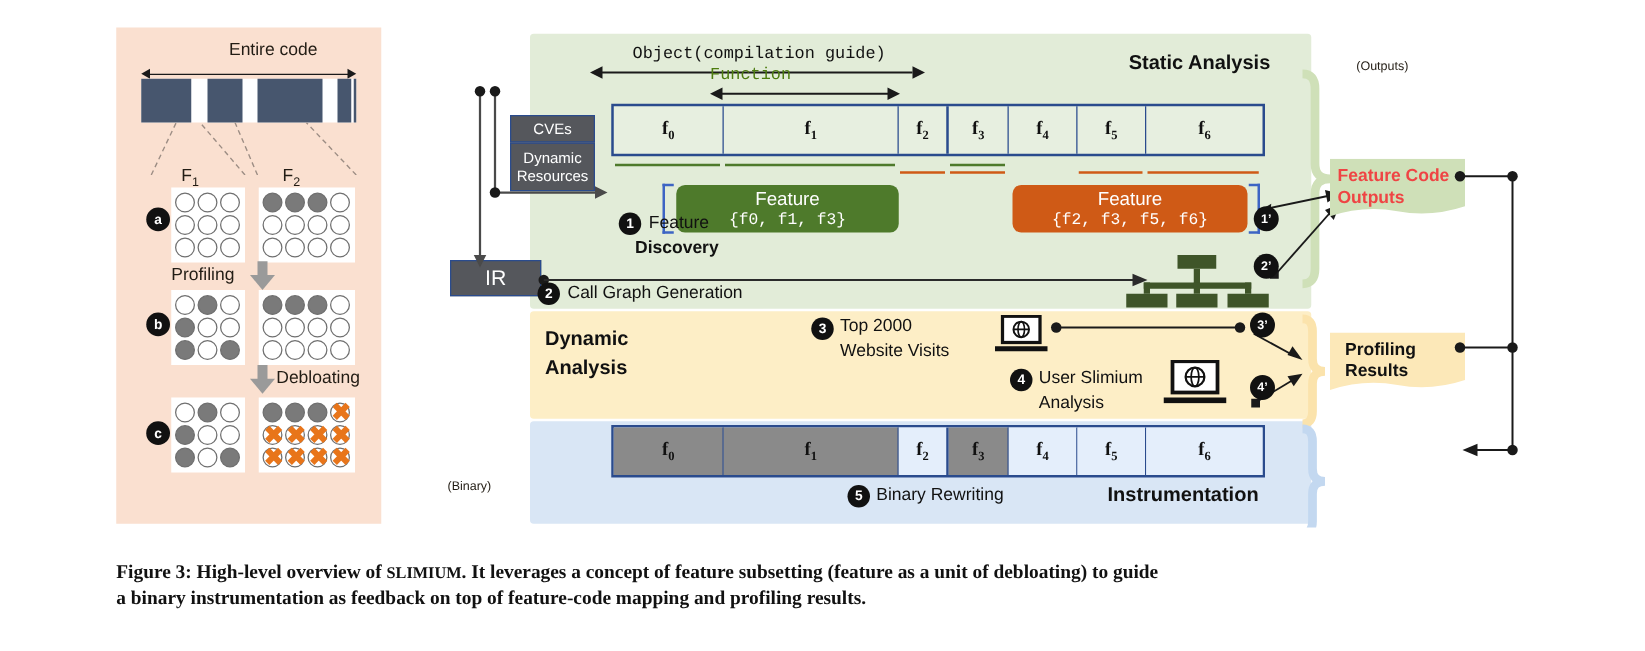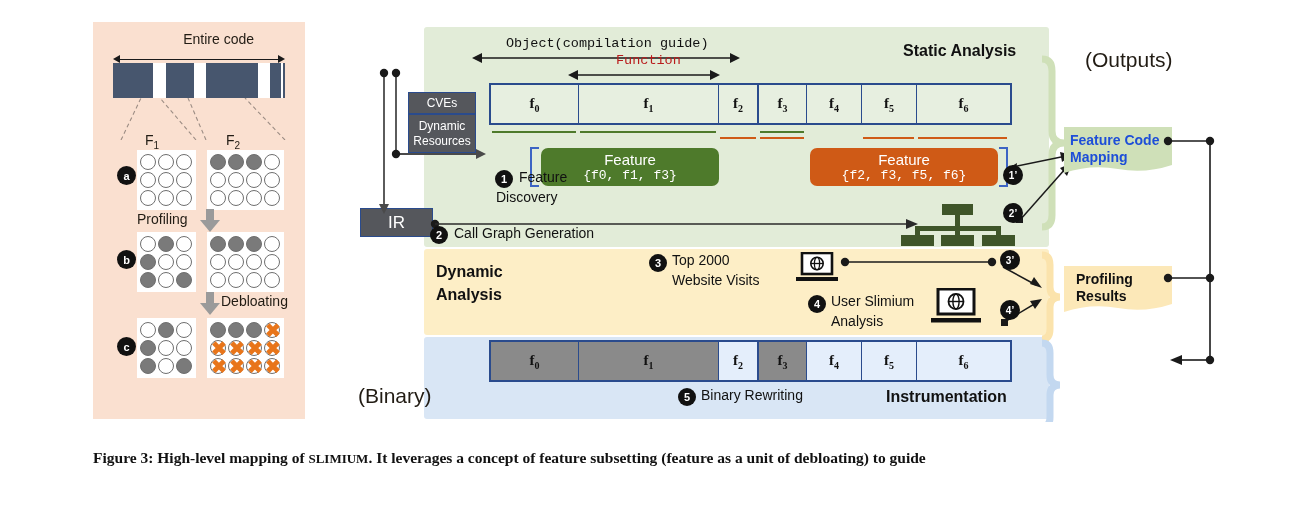--- a/index.html
+++ b/index.html
@@ -51,21 +51,21 @@
   .feat-set{font-family:"Liberation Mono",monospace;font-size:13px;line-height:16px;}
 
   .bracket{position:absolute;border:2px solid #3d64c4;}
 
   .callout{position:absolute;font-size:14px;font-weight:bold;color:#111111;line-height:17px;}
 
   .underline{position:absolute;height:2.4px;}
 
   .treebox{position:absolute;background:#3f5529;}
 
-  .paren{position:absolute;font-size:21px;color:#221c14;}
+  .paren{position:absolute;font-size:10px;color:#221c14;}
 
   .caption{position:absolute;left:93px;top:447px;width:1130px;font-family:"Liberation Serif",serif;
            font-size:15.5px;font-weight:bold;color:#111111;line-height:21px;}
   .sc{font-size:13px;}
 
   .laptop{position:absolute;}
 </style>
 </head>
 <body>
 
@@ -258,21 +258,21 @@
     <polygon points="488,9 476,4 476,14" fill="#2a2a2a"></polygon>
   </svg>
 
   <div class="abs" style="left:506px;top:36px;font-family:'Liberation Mono',monospace;font-size:13.5px;color:#111;">Object(compilation guide)</div>
   <svg class="abs" style="left:472px;top:52px;width:268px;height:12px;" viewBox="0 0 268 12">
     <line x1="8" y1="6" x2="258" y2="6" stroke="#1a1a1a" stroke-width="1.5"></line>
     <polygon points="0,6 10,1 10,11" fill="#1a1a1a"></polygon>
     <polygon points="268,6 258,1 258,11" fill="#1a1a1a"></polygon>
   </svg>
 
-  <div class="abs" style="left:616px;top:53px;font-family:'Liberation Mono',monospace;font-size:13.5px;color:#b91c1c;">Function</div>
+  <div class="abs" style="left:568px;top:53px;font-family:'Liberation Mono',monospace;font-size:13.5px;color:#4d7c0f;">Function</div>
   <svg class="abs" style="left:568px;top:69px;width:152px;height:12px;" viewBox="0 0 152 12">
     <line x1="8" y1="6" x2="144" y2="6" stroke="#1a1a1a" stroke-width="1.5"></line>
     <polygon points="0,6 10,1 10,11" fill="#1a1a1a"></polygon>
     <polygon points="152,6 142,1 142,11" fill="#1a1a1a"></polygon>
   </svg>
 
   <div class="abs fnrow" style="left:489px;top:83px;width:523px;height:42px;">
     <div class="fncell" style="left:0px;width:88px;height:100%;">
       <span>f<sub>0</sub></span>
       </div>
@@ -311,21 +311,21 @@
   </div>
 
   <div class="abs featbox" style="left:810px;top:148px;width:188px;height:38px;background:#cf5a16;padding-top:3px;">
     <div class="feat-title">Feature</div>
     <div class="feat-set">{f2, f3, f5, f6}</div>
   </div>
   <div class="abs bracket" style="left:999px;top:147px;width:9px;height:40px;border-left:none;"></div>
 
   <div class="badge" style="left:495px;top:170px;width:18px;height:18px;">1</div>
   <div class="abs callout" style="left:519px;top:169px;font-weight:normal;">Feature</div>
-  <div class="abs callout" style="left:496px;top:189px;font-weight:normal;">Discovery</div>
+  <div class="abs callout" style="left:508px;top:189px;font-weight:bold;">Discovery</div>
 
   <div class="badge" style="left:430px;top:226px;width:18px;height:18px;">2</div>
   <div class="abs callout" style="left:454px;top:225px;font-weight:normal;">Call Graph Generation</div>
 
   <div class="abs" style="left:898px;top:204px;width:112px;height:42px;">
     <div class="treebox" style="left:44px;top:0px;width:31px;height:11px;"></div>
     <div class="treebox" style="left:57px;top:11px;width:5px;height:13px;"></div>
     <div class="treebox" style="left:17px;top:22px;width:86px;height:5px;"></div>
     <div class="treebox" style="left:17px;top:22px;width:5px;height:9px;"></div>
     <div class="treebox" style="left:57px;top:22px;width:5px;height:9px;"></div>
@@ -407,23 +407,23 @@
       </div>
   </div>
 
   <div class="badge" style="left:678px;top:388px;width:18px;height:18px;">5</div>
   <div class="abs callout" style="left:701px;top:387px;font-weight:normal;">Binary Rewriting</div>
 
   <div class="abs" style="left:1064px;top:127px;width:108px;height:45px;">
     <svg style="position:absolute;left:0;top:0;width:108px;height:50px;" viewBox="0 0 108 50">
       <path d="M0 0 H108 V38 q-27 9 -54 4 q-27 -5 -54 4 Z" fill="#cfe0b8"></path>
     </svg>
-    <div style="position:relative;padding:5px 4px 0 6px;font-size:14px;font-weight:bold;line-height:17px;color:#1d4ed8;">
+    <div style="position:relative;padding:5px 4px 0 6px;font-size:14px;font-weight:bold;line-height:17px;color:#ef4444;">
       <div>Feature Code</div>
-      <div>Mapping</div>
+      <div>Outputs</div>
     </div>
   </div>
 
   <div class="abs" style="left:1064px;top:266px;width:108px;height:45px;">
     <svg style="position:absolute;left:0;top:0;width:108px;height:50px;" viewBox="0 0 108 50">
       <path d="M0 0 H108 V38 q-27 9 -54 4 q-27 -5 -54 4 Z" fill="#fce8b8"></path>
     </svg>
     <div style="position:relative;padding:5px 4px 0 12px;font-size:14px;font-weight:bold;line-height:17px;color:#111;">
       <div>Profiling</div>
       <div>Results</div>
@@ -440,16 +440,17 @@
     </g>
     <circle cx="8" cy="11" r="4.2" fill="#1a1a1a"></circle>
     <circle cx="50" cy="11" r="4.2" fill="#1a1a1a"></circle>
     <circle cx="8" cy="148" r="4.2" fill="#1a1a1a"></circle>
     <circle cx="50" cy="148" r="4.2" fill="#1a1a1a"></circle>
     <circle cx="50" cy="230" r="4.2" fill="#1a1a1a"></circle>
     <polygon points="10,230 22,225 22,235" fill="#1a1a1a"></polygon>
   </svg>
 
   <div class="caption">
-    <span>Figure 3: High-level mapping of </span><span class="sc" style="text-transform:uppercase;">Slimium</span><span>. It leverages a concept of feature subsetting (feature as a unit of debloating) to guide</span>
+    <span>Figure 3: High-level overview of </span><span class="sc" style="text-transform:uppercase;">Slimium</span><span>. It leverages a concept of feature subsetting (feature as a unit of debloating) to guide</span>
+    <div>a binary instrumentation as feedback on top of feature-code mapping and profiling results.</div>
   </div>
 
 </div>
 
 </body></html>

